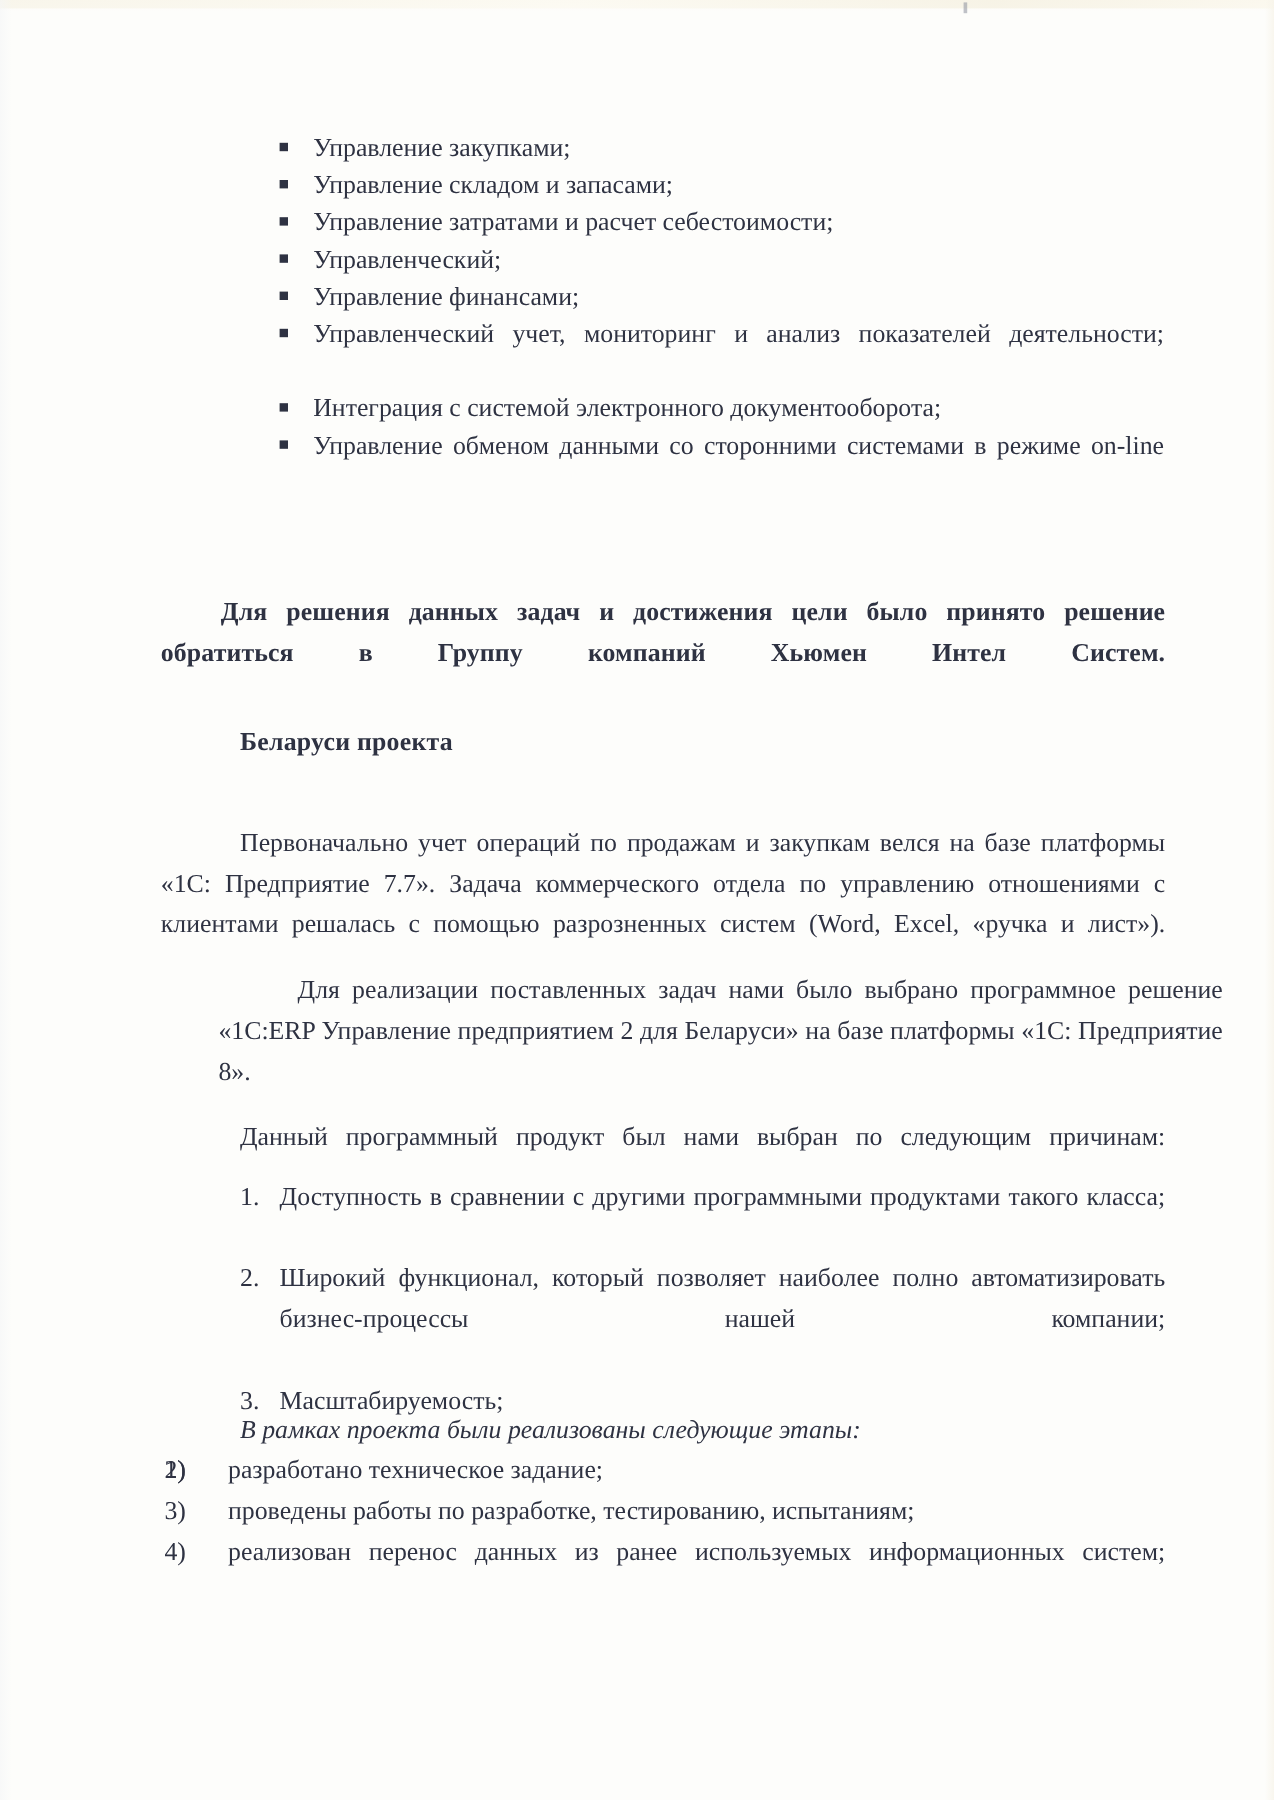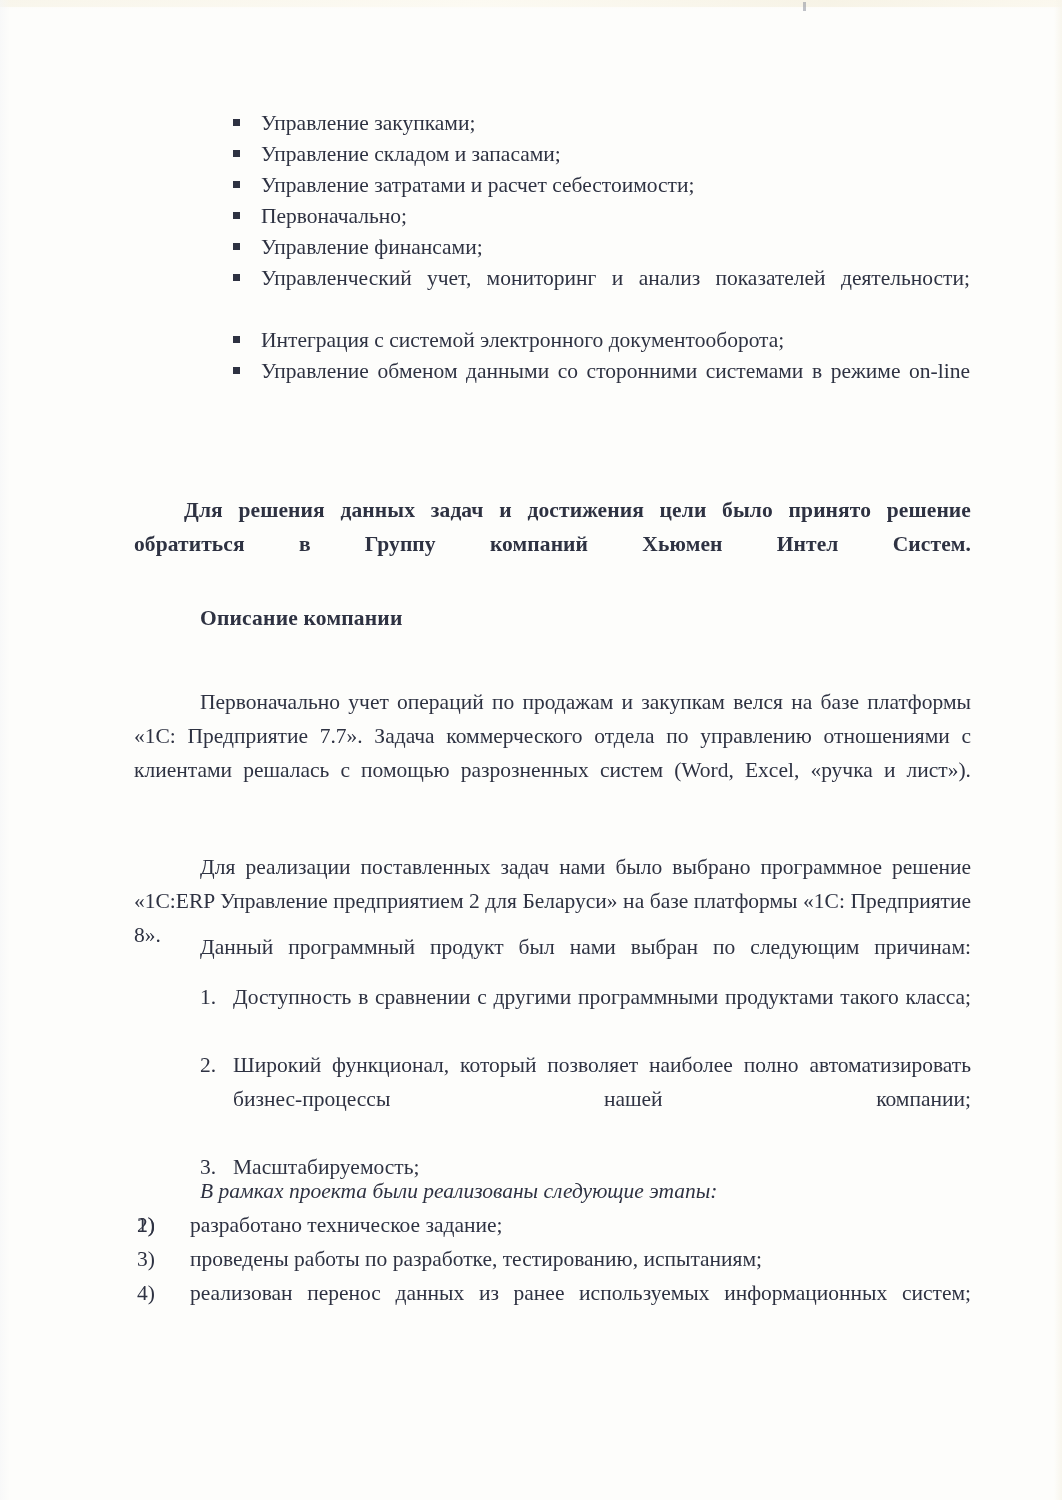--- a/index.html
+++ b/index.html
@@ -128,21 +128,21 @@
     text-align: justify;
     text-indent: 66px;
   }
   .body-para::after {
     content: "";
     display: inline-block;
     width: 100%;
   }
 
   #para-initial { top: 641px; margin-top: 44px; }
-  #para-solution { top: 828px; }
+  #para-solution { top: 786px; margin-left: 48px; }
   #para-reasons  { top: 902px; margin-top: 28px; }
   #para-stages   { top: 1152px; text-indent: 66px; font-style: italic; }
   #para-stages::after { width: 0; }
 
   
   .decimal-list {
     position: absolute;
     left: 200px;
     top: 980px;
     width: 771px;
@@ -216,21 +216,21 @@
       <li class="bullet-item">
         <span class="marker"></span>
         <span class="txt">Управление складом и запасами;</span>
       </li>
       <li class="bullet-item">
         <span class="marker"></span>
         <span class="txt">Управление затратами и расчет себестоимости;</span>
       </li>
       <li class="bullet-item">
         <span class="marker"></span>
-        <span class="txt">Первоначально;</span>
+        <span class="txt">Управленческий;</span>
       </li>
       <li class="bullet-item">
         <span class="marker"></span>
         <span class="txt">Управление финансами;</span>
       </li>
       <li class="bullet-item justified">
         <span class="marker"></span>
         <span class="txt">Управленческий учет, мониторинг и анализ показателей деятельности;</span>
       </li>
       <li class="bullet-item">
@@ -238,21 +238,21 @@
         <span class="txt">Интеграция с системой электронного документооборота;</span>
       </li>
       <li class="bullet-item justified">
         <span class="marker"></span>
         <span class="txt">Управление обменом данными со сторонними системами в режиме on-line</span>
       </li>
     </ul>
 
     <p class="bold-para">Для решения данных задач и достижения цели было принято решение обратиться в Группу компаний Хьюмен Интел Систем.</p>
 
-    <h2 class="section-heading">Описание компании</h2>
+    <h2 class="section-heading">Беларуси проекта</h2>
 
     <p class="body-para" id="para-initial">Первоначально учет операций по продажам и закупкам велся на базе платформы «1С: Предприятие 7.7». Задача коммерческого отдела по управлению отношениями с клиентами решалась с помощью разрозненных систем (Word, Excel, «ручка и лист»).</p>
     <p class="body-para" id="para-solution">Для реализации поставленных задач нами было выбрано программное решение «1С:ERP Управление предприятием 2 для Беларуси» на базе платформы «1С: Предприятие 8».</p>
     <p class="body-para" id="para-reasons">Данный программный продукт был нами выбран по следующим причинам:</p>
 
     <ol class="decimal-list">
       <li class="decimal-item justified">
         <span class="num">1.</span>
         <span class="txt">Доступность в сравнении с другими программными продуктами такого класса;</span>
       </li>

